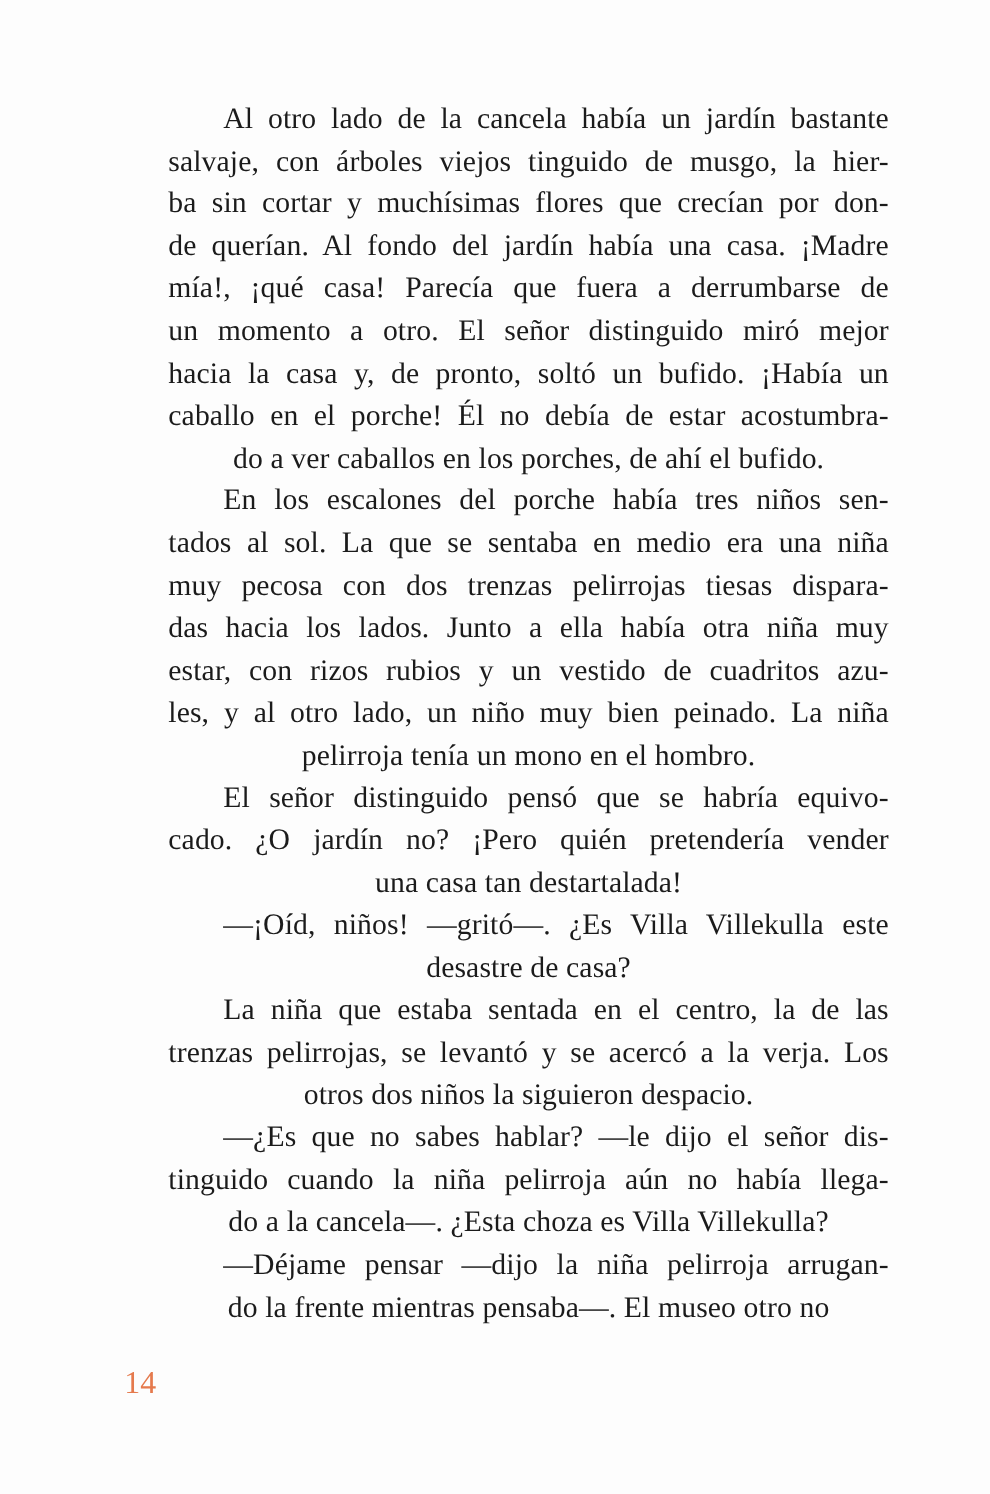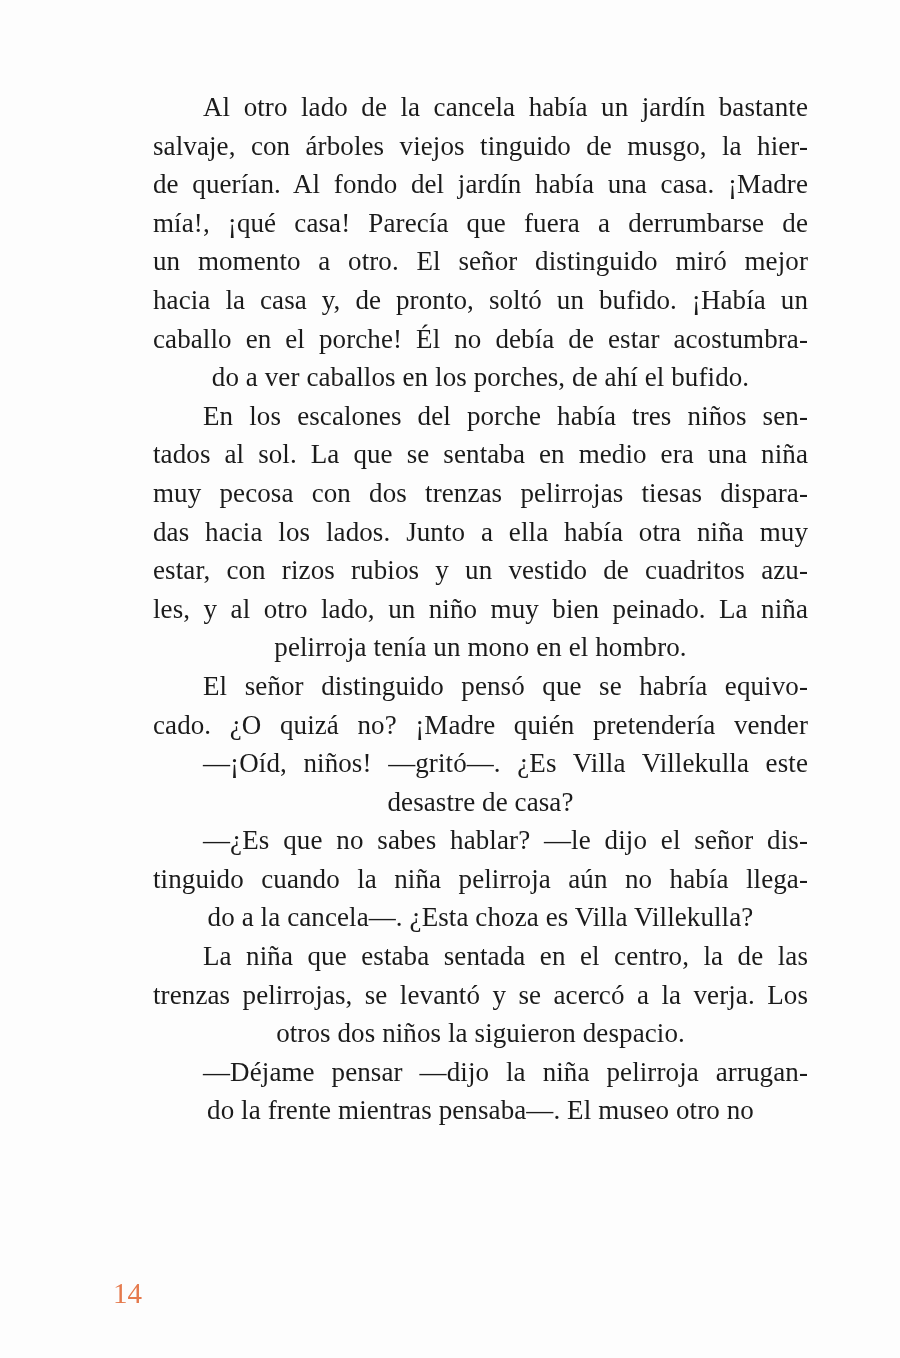--- a/index.html
+++ b/index.html
@@ -40,67 +40,69 @@
   .line.justify {
     text-align: justify;
     text-align-last: justify;
   }
   .line.indent {
     text-indent: 50px;
   }
   .page-number {
     position: absolute;
     left: 113px;
-    top: 1276px;
+    top: 1240px;
     font-size: 29px;
     line-height: 34px;
     font-weight: normal;
   }
 </style>
 </head>
 <body>
 
 <div class="page" style="background: rgb(253, 253, 253);">
   <main class="text-block" style="color: rgb(27, 27, 27);">
       <div class="paragraph">
         <div class="line justify indent">Al otro lado de la cancela había un jardín bastante</div>
         <div class="line justify">salvaje, con árboles viejos tinguido de musgo, la hier-</div>
+        <div class="line justify">ba sin cortar y muchísimas flores que crecían por don-</div>
         <div class="line justify">de querían. Al fondo del jardín había una casa. ¡Madre</div>
         <div class="line justify">mía!, ¡qué casa! Parecía que fuera a derrumbarse de</div>
         <div class="line justify">un momento a otro. El señor distinguido miró mejor</div>
         <div class="line justify">hacia la casa y, de pronto, soltó un bufido. ¡Había un</div>
         <div class="line justify">caballo en el porche! Él no debía de estar acostumbra-</div>
         <div class="line">do a ver caballos en los porches, de ahí el bufido.</div>
       </div>
       <div class="paragraph">
         <div class="line justify indent">En los escalones del porche había tres niños sen-</div>
         <div class="line justify">tados al sol. La que se sentaba en medio era una niña</div>
         <div class="line justify">muy pecosa con dos trenzas pelirrojas tiesas dispara-</div>
         <div class="line justify">das hacia los lados. Junto a ella había otra niña muy</div>
         <div class="line justify">estar, con rizos rubios y un vestido de cuadritos azu-</div>
         <div class="line justify">les, y al otro lado, un niño muy bien peinado. La niña</div>
         <div class="line">pelirroja tenía un mono en el hombro.</div>
       </div>
       <div class="paragraph">
         <div class="line justify indent">El señor distinguido pensó que se habría equivo-</div>
-        <div class="line justify">cado. ¿O quizá no? ¡Madre quién pretendería vender</div>
+        <div class="line justify">cado. ¿O jardín no? ¡Pero quién pretendería vender</div>
+        <div class="line">una casa tan destartalada!</div>
       </div>
       <div class="paragraph">
         <div class="line justify indent">—¡Oíd, niños! —gritó—. ¿Es Villa Villekulla este</div>
         <div class="line">desastre de casa?</div>
       </div>
       <div class="paragraph">
+        <div class="line justify indent">La niña que estaba sentada en el centro, la de las</div>
+        <div class="line justify">trenzas pelirrojas, se levantó y se acercó a la verja. Los</div>
+        <div class="line">otros dos niños la siguieron despacio.</div>
+      </div>
+      <div class="paragraph">
         <div class="line justify indent">—¿Es que no sabes hablar? —le dijo el señor dis-</div>
         <div class="line justify">tinguido cuando la niña pelirroja aún no había llega-</div>
         <div class="line">do a la cancela—. ¿Esta choza es Villa Villekulla?</div>
-      </div>
-      <div class="paragraph">
-        <div class="line justify indent">La niña que estaba sentada en el centro, la de las</div>
-        <div class="line justify">trenzas pelirrojas, se levantó y se acercó a la verja. Los</div>
-        <div class="line">otros dos niños la siguieron despacio.</div>
       </div>
       <div class="paragraph">
         <div class="line justify indent">—Déjame pensar —dijo la niña pelirroja arrugan-</div>
         <div class="line">do la frente mientras pensaba—. El museo otro no</div>
       </div>
     </main>
   <div class="page-number" style="color: rgb(229, 122, 77);">14</div>
 </div>
 
 </body></html>

